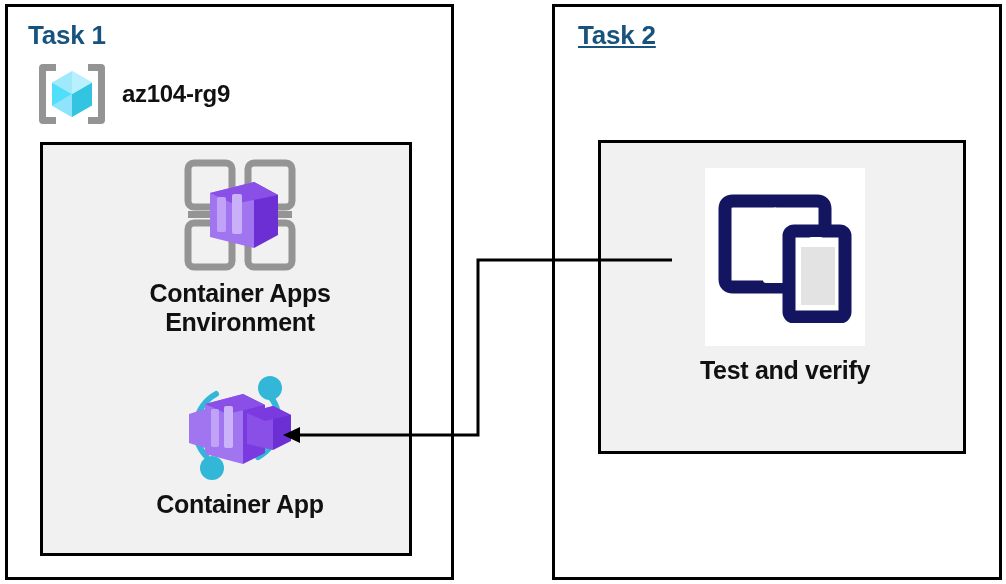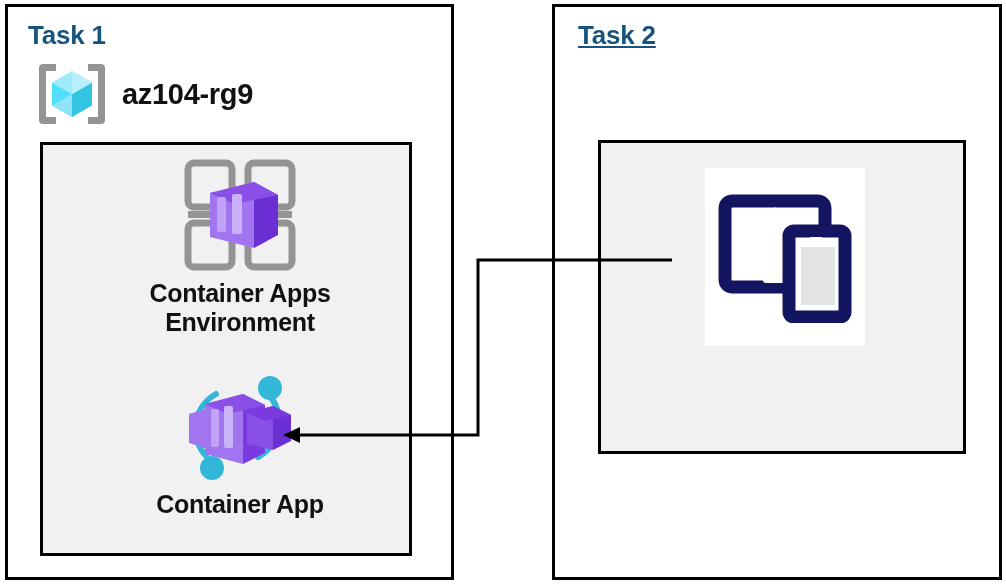--- a/index.html
+++ b/index.html
@@ -44,21 +44,21 @@
   #rg-group {
     position: absolute;
     left: 36px;
     top: 58px;
     display: flex;
     align-items: center;
     gap: 14px;
   }
   #rg-icon { width: 72px; height: 72px; display: block; }
   #rg-label {
-    font-size: 29px;
+    font-size: 24px;
     font-weight: bold;
     color: #111111;
     letter-spacing: -0.3px;
     white-space: nowrap;
   }
 
   
   .inner-box {
     position: absolute;
     background: #f1f1f1;
@@ -203,20 +203,21 @@
 
         <path d="M12 18 Q12 10 20 10 L104 10 Q112 10 112 18 L112 88 Q112 96 104 96 L20 96 Q12 96 12 88 Z" fill="none" stroke="#131561" stroke-width="13"></path>
         <circle cx="62" cy="19" r="2.6" fill="#ffffff"></circle>
         <rect x="50" y="86" width="26" height="6" rx="3" fill="#ffffff"></rect>
 
         <rect x="76" y="40" width="56" height="86" rx="5" fill="#ffffff" stroke="#131561" stroke-width="13"></rect>
         <rect x="88" y="56" width="34" height="58" fill="#e3e3e3"></rect>
         <rect x="96" y="46" width="14" height="5" rx="2.5" fill="#ffffff"></rect>
       </svg>
     </div>
+    <div class="node-label">Test and verify</div>
   </div>
 
   <svg id="connector">
     <g>
       <polyline points="672,260 478,260 478,435 296,435" fill="none" stroke="#000000" stroke-width="3" stroke-linejoin="miter"></polyline>
       <polygon points="283,435 300,427 300,443" fill="#000000"></polygon>
     </g>
   </svg>
 
 </div>

